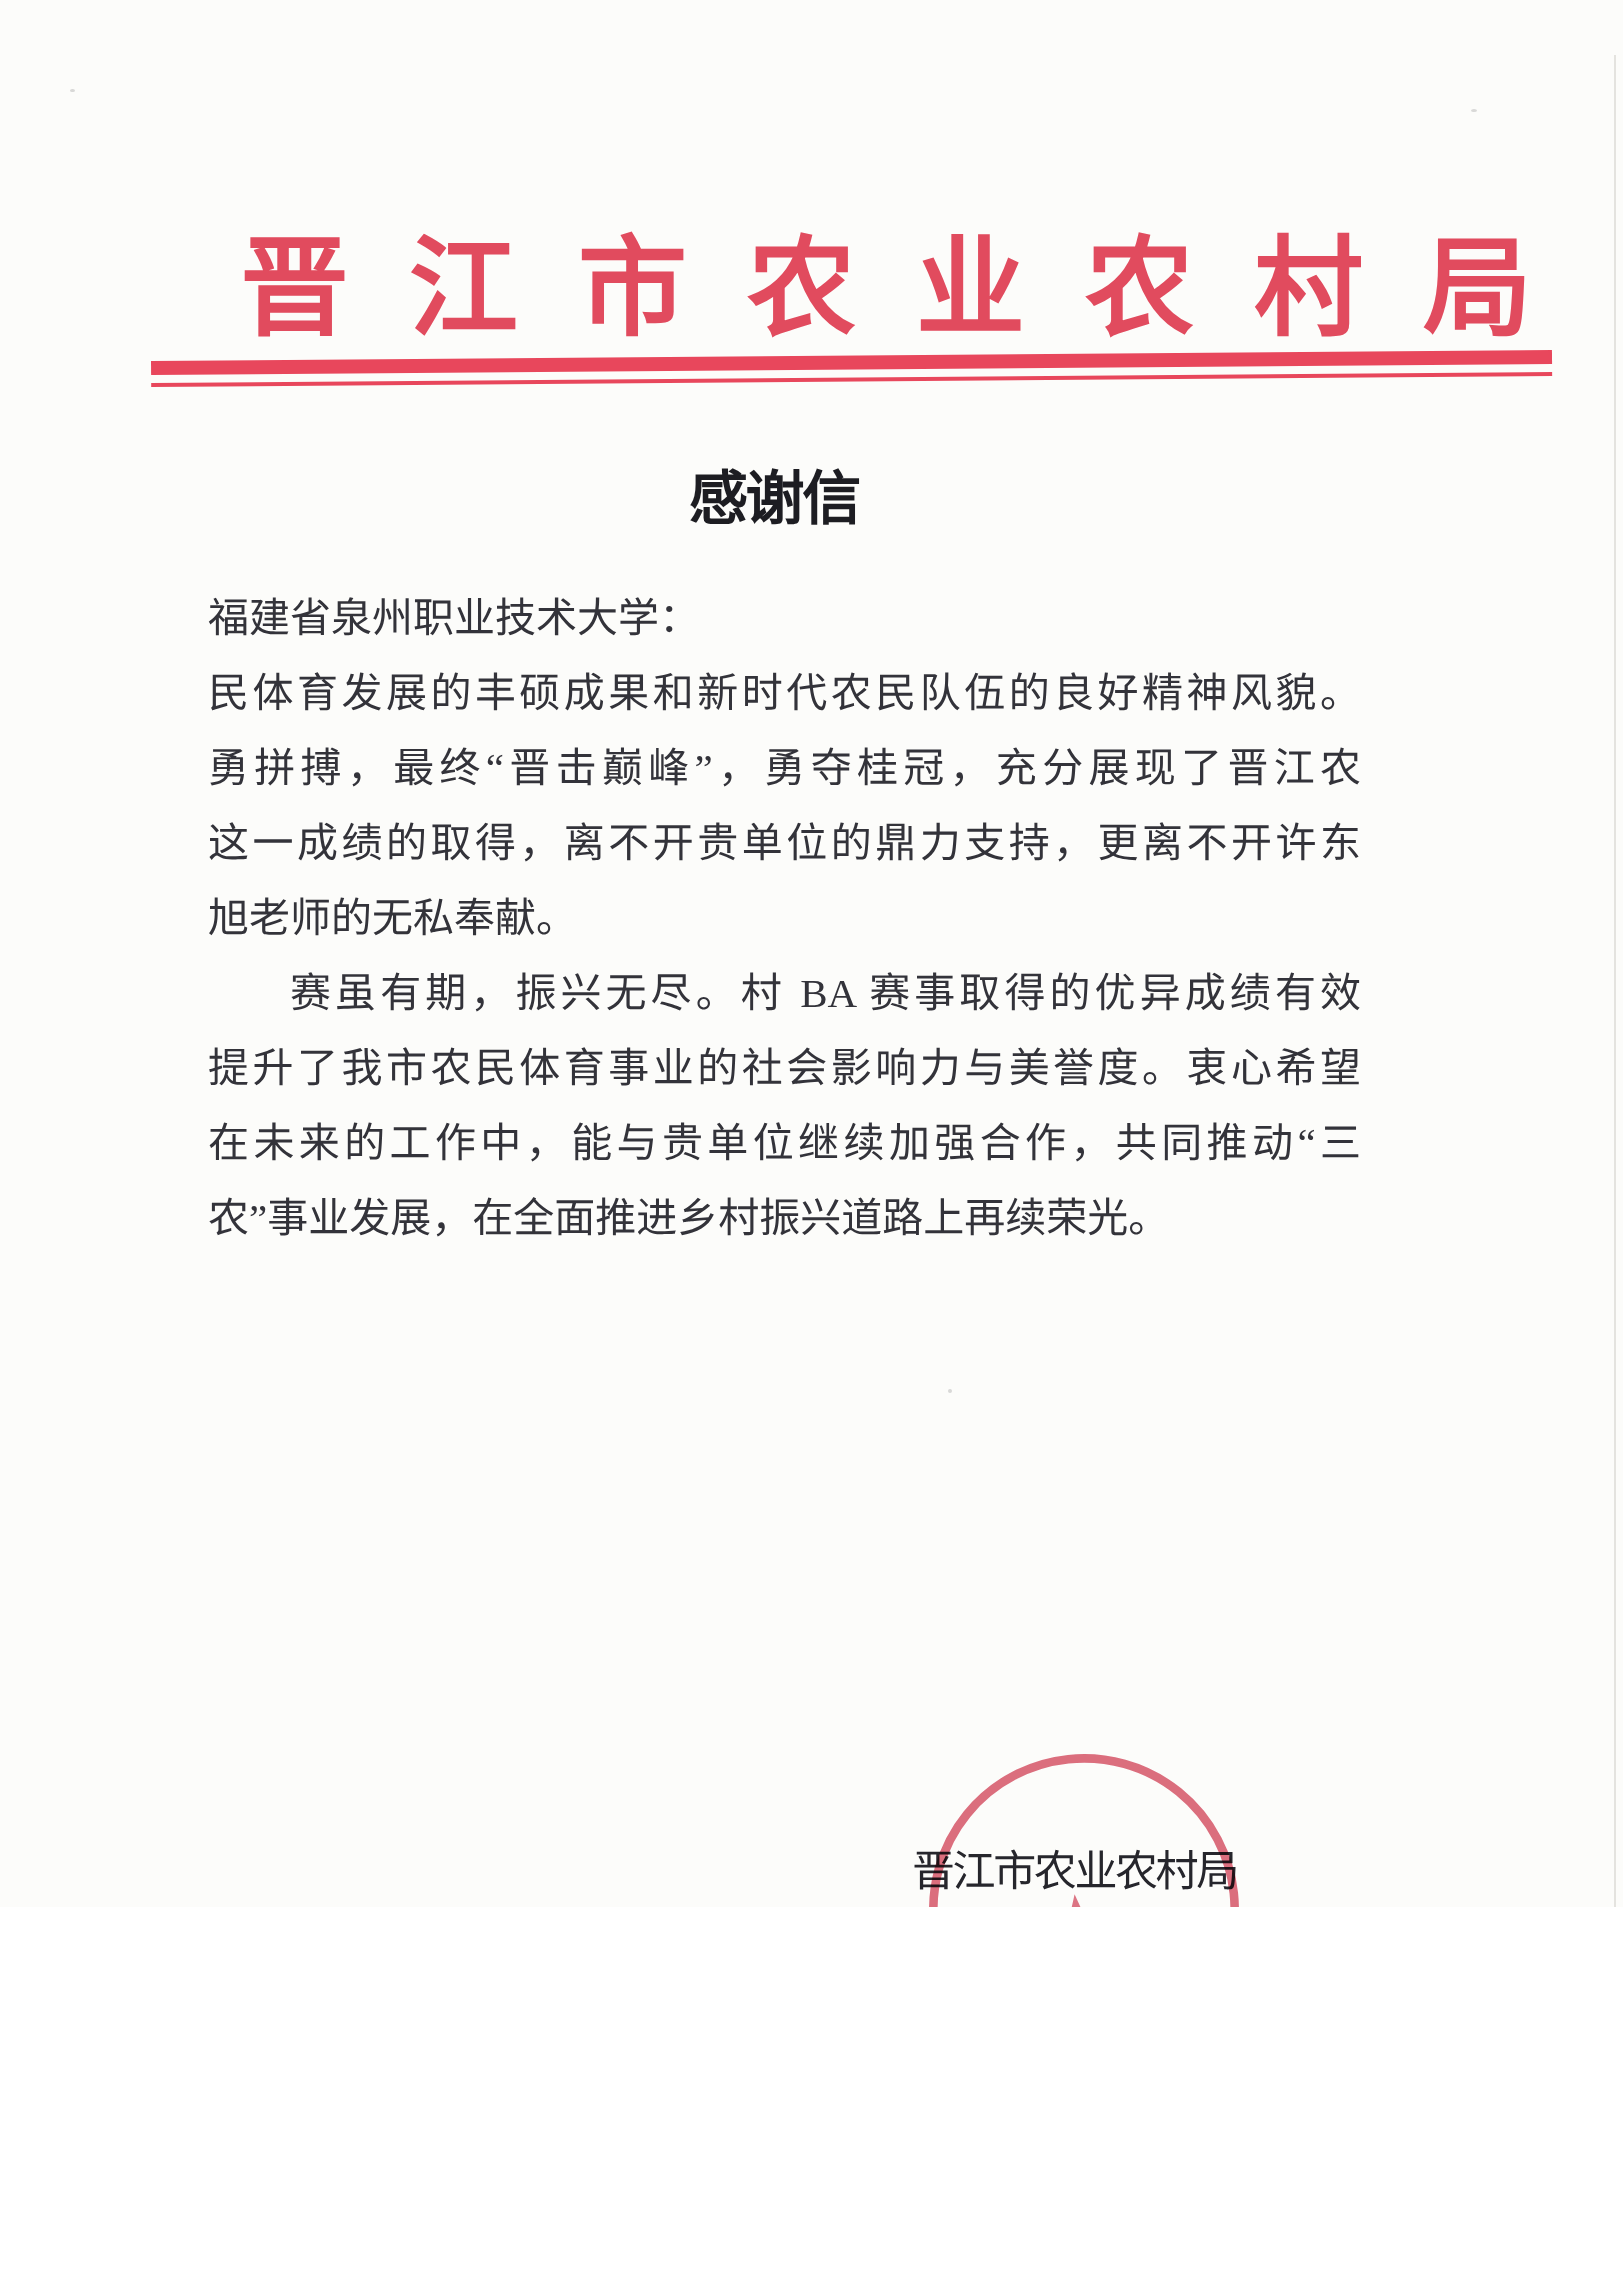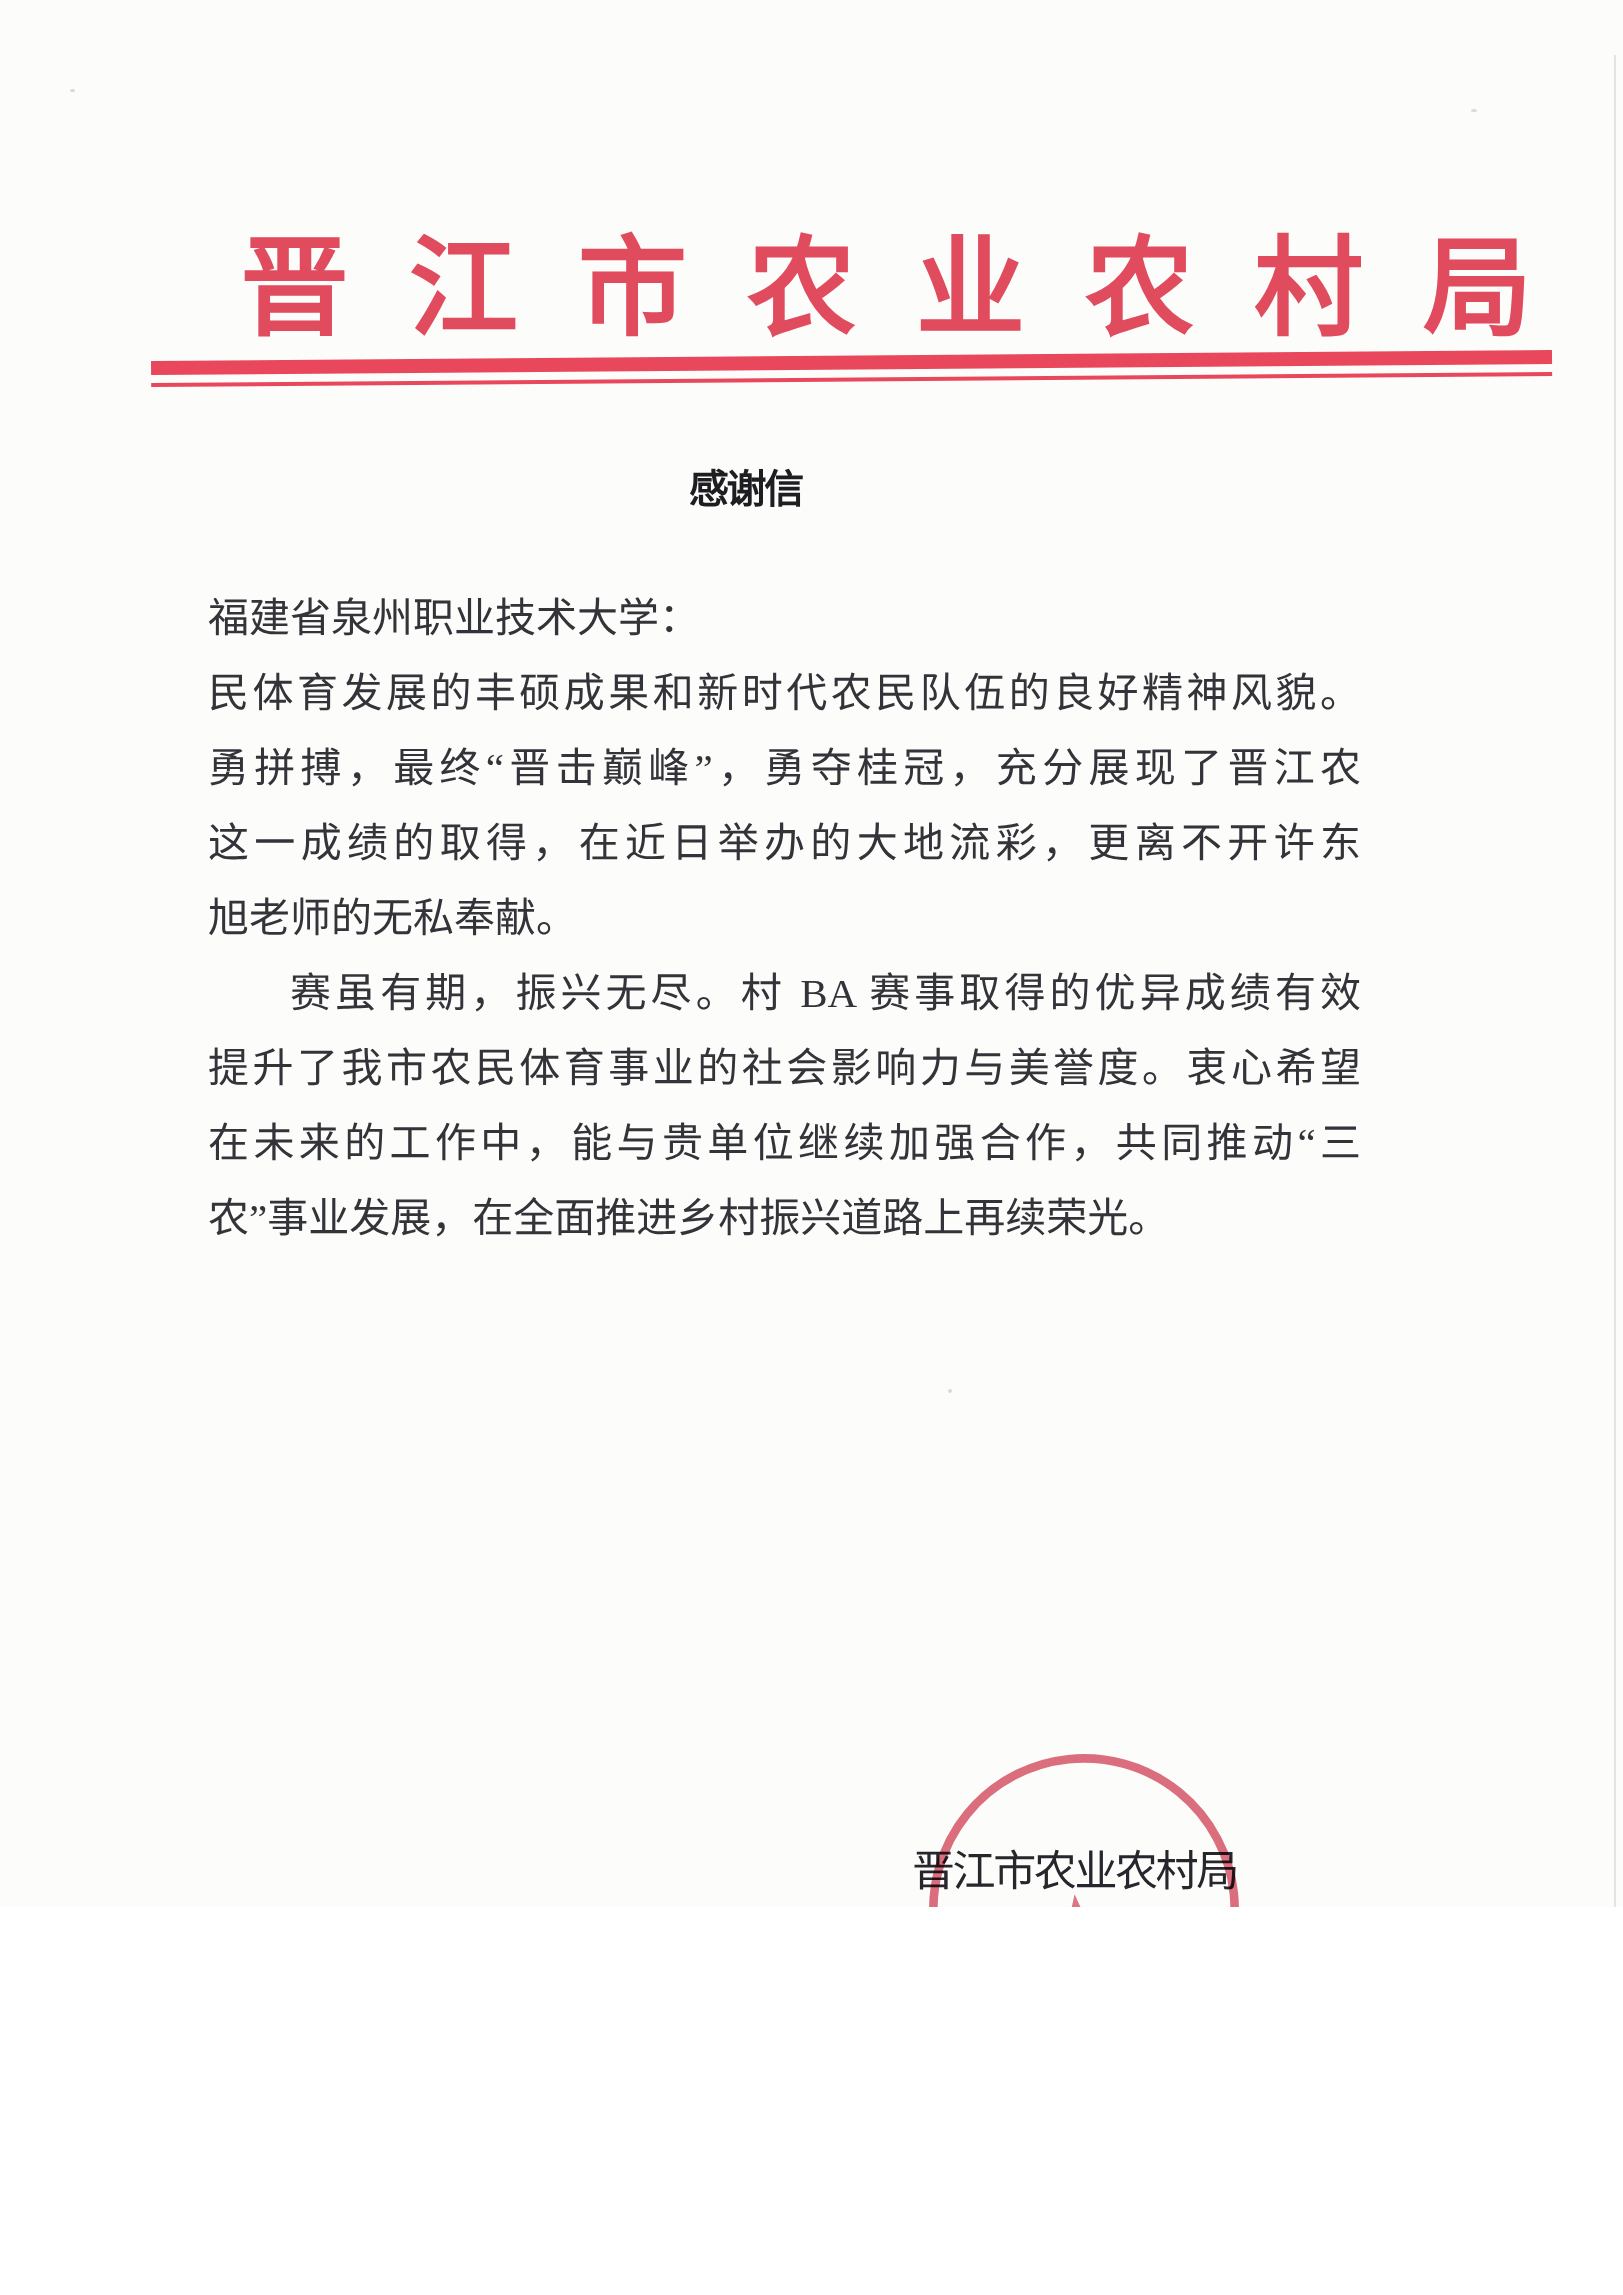--- a/index.html
+++ b/index.html
@@ -18,21 +18,21 @@
   .header-rules{
     position:absolute;left:151px;top:361px;width:1401px;
     transform:rotate(-0.45deg);transform-origin:left top;
   }
   .rule-thick{height:13.5px;background:#e8475c;}
   .rule-thin{height:4px;background:#e8475c;}
   .header-rules .rule-thin{margin-top:8.7px;}
   
   .doc-title{
     position:absolute;left:689px;top:470px;
-    font-size:40px;line-height:1;font-weight:700;
+    font-size:59px;line-height:1;font-weight:700;
     letter-spacing:-2.4px;color:#1d1d22;white-space:nowrap;
   }
   
   .body-block{
     position:absolute;left:208px;top:581px;width:1153px;
     color:#33333a;
   }
   .bodyline{
     height:75px;line-height:75px;font-size:41px;
     white-space:nowrap;
@@ -97,21 +97,21 @@
   </div>
 
   <div class="doc-title">感谢信</div>
 
   <div class="body-block">
     <div class="bodyline">福建省泉州职业技术大学：</div>
     <div>
         <div>
           <div class="bodyline just">民体育发展的丰硕成果和新时代农民队伍的良好精神风貌。</div>
           <div class="bodyline just">勇拼搏，最终“晋击巅峰”，勇夺桂冠，充分展现了晋江农</div>
-          <div class="bodyline just">这一成绩的取得，在近日举办的大地流彩，更离不开许东</div>
+          <div class="bodyline just">这一成绩的取得，离不开贵单位的鼎力支持，更离不开许东</div>
           <div class="bodyline">旭老师的无私奉献。</div>
         </div>
         <div>
           <div class="bodyline first just">赛虽有期，振兴无尽。村 BA 赛事取得的优异成绩有效</div>
           <div class="bodyline just">提升了我市农民体育事业的社会影响力与美誉度。衷心希望</div>
           <div class="bodyline just">在未来的工作中，能与贵单位继续加强合作，共同推动“三</div>
           <div class="bodyline">农”事业发展，在全面推进乡村振兴道路上再续荣光。</div>
         </div>
       </div>
   </div>

